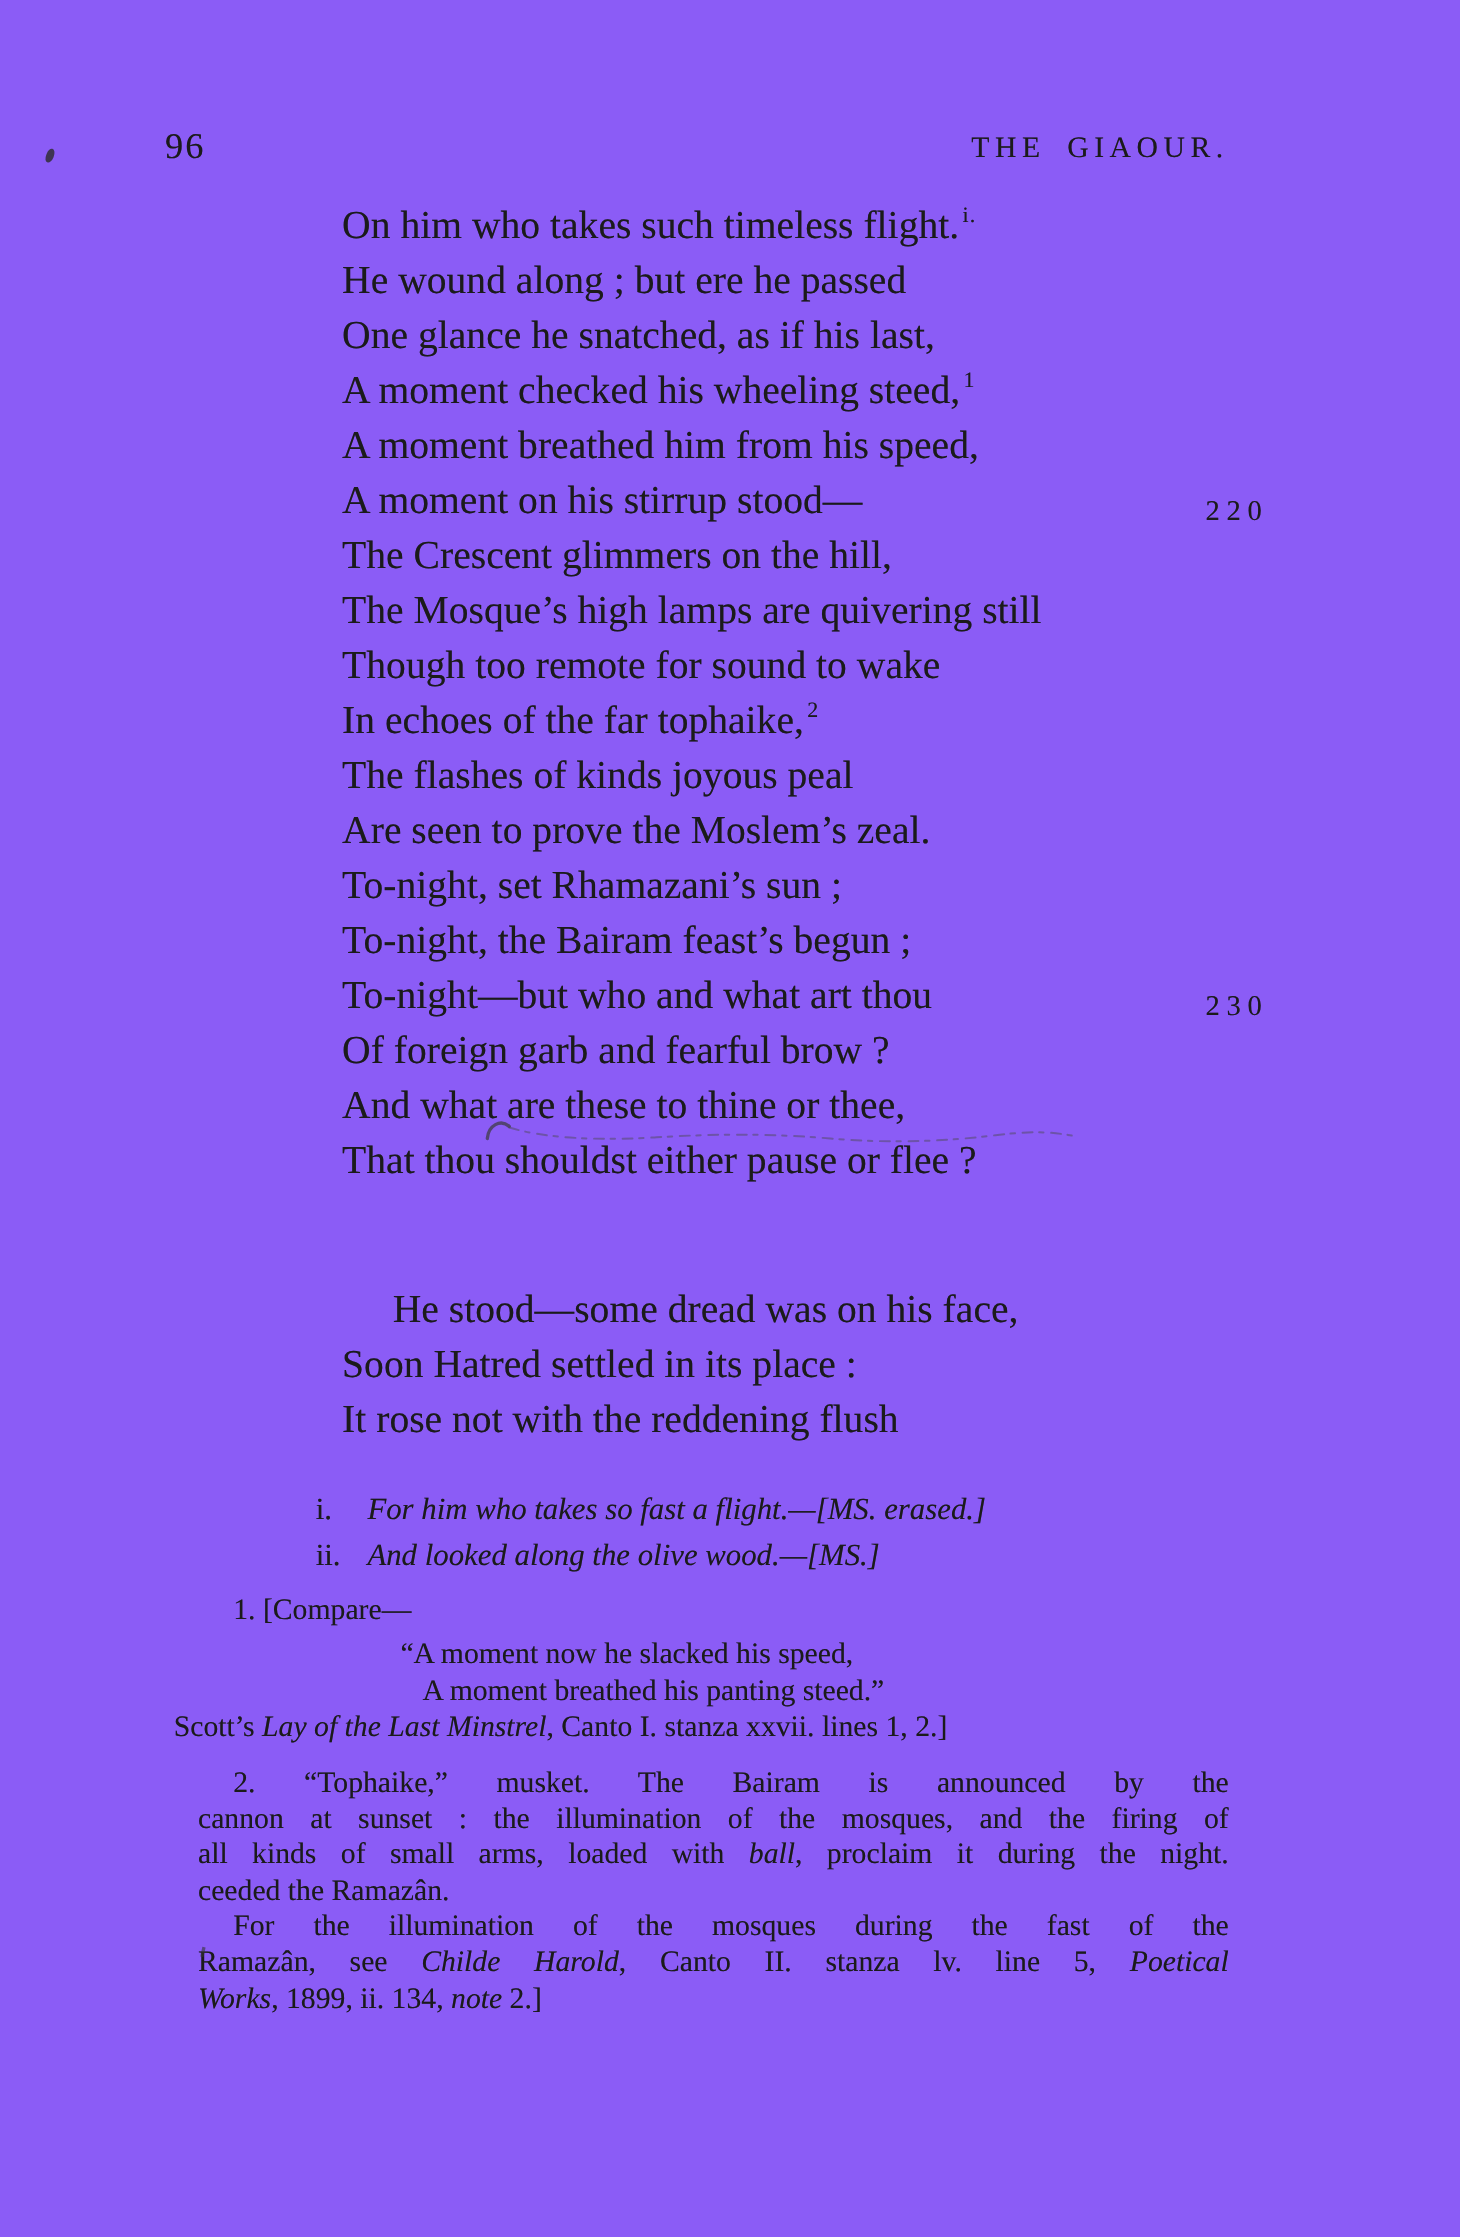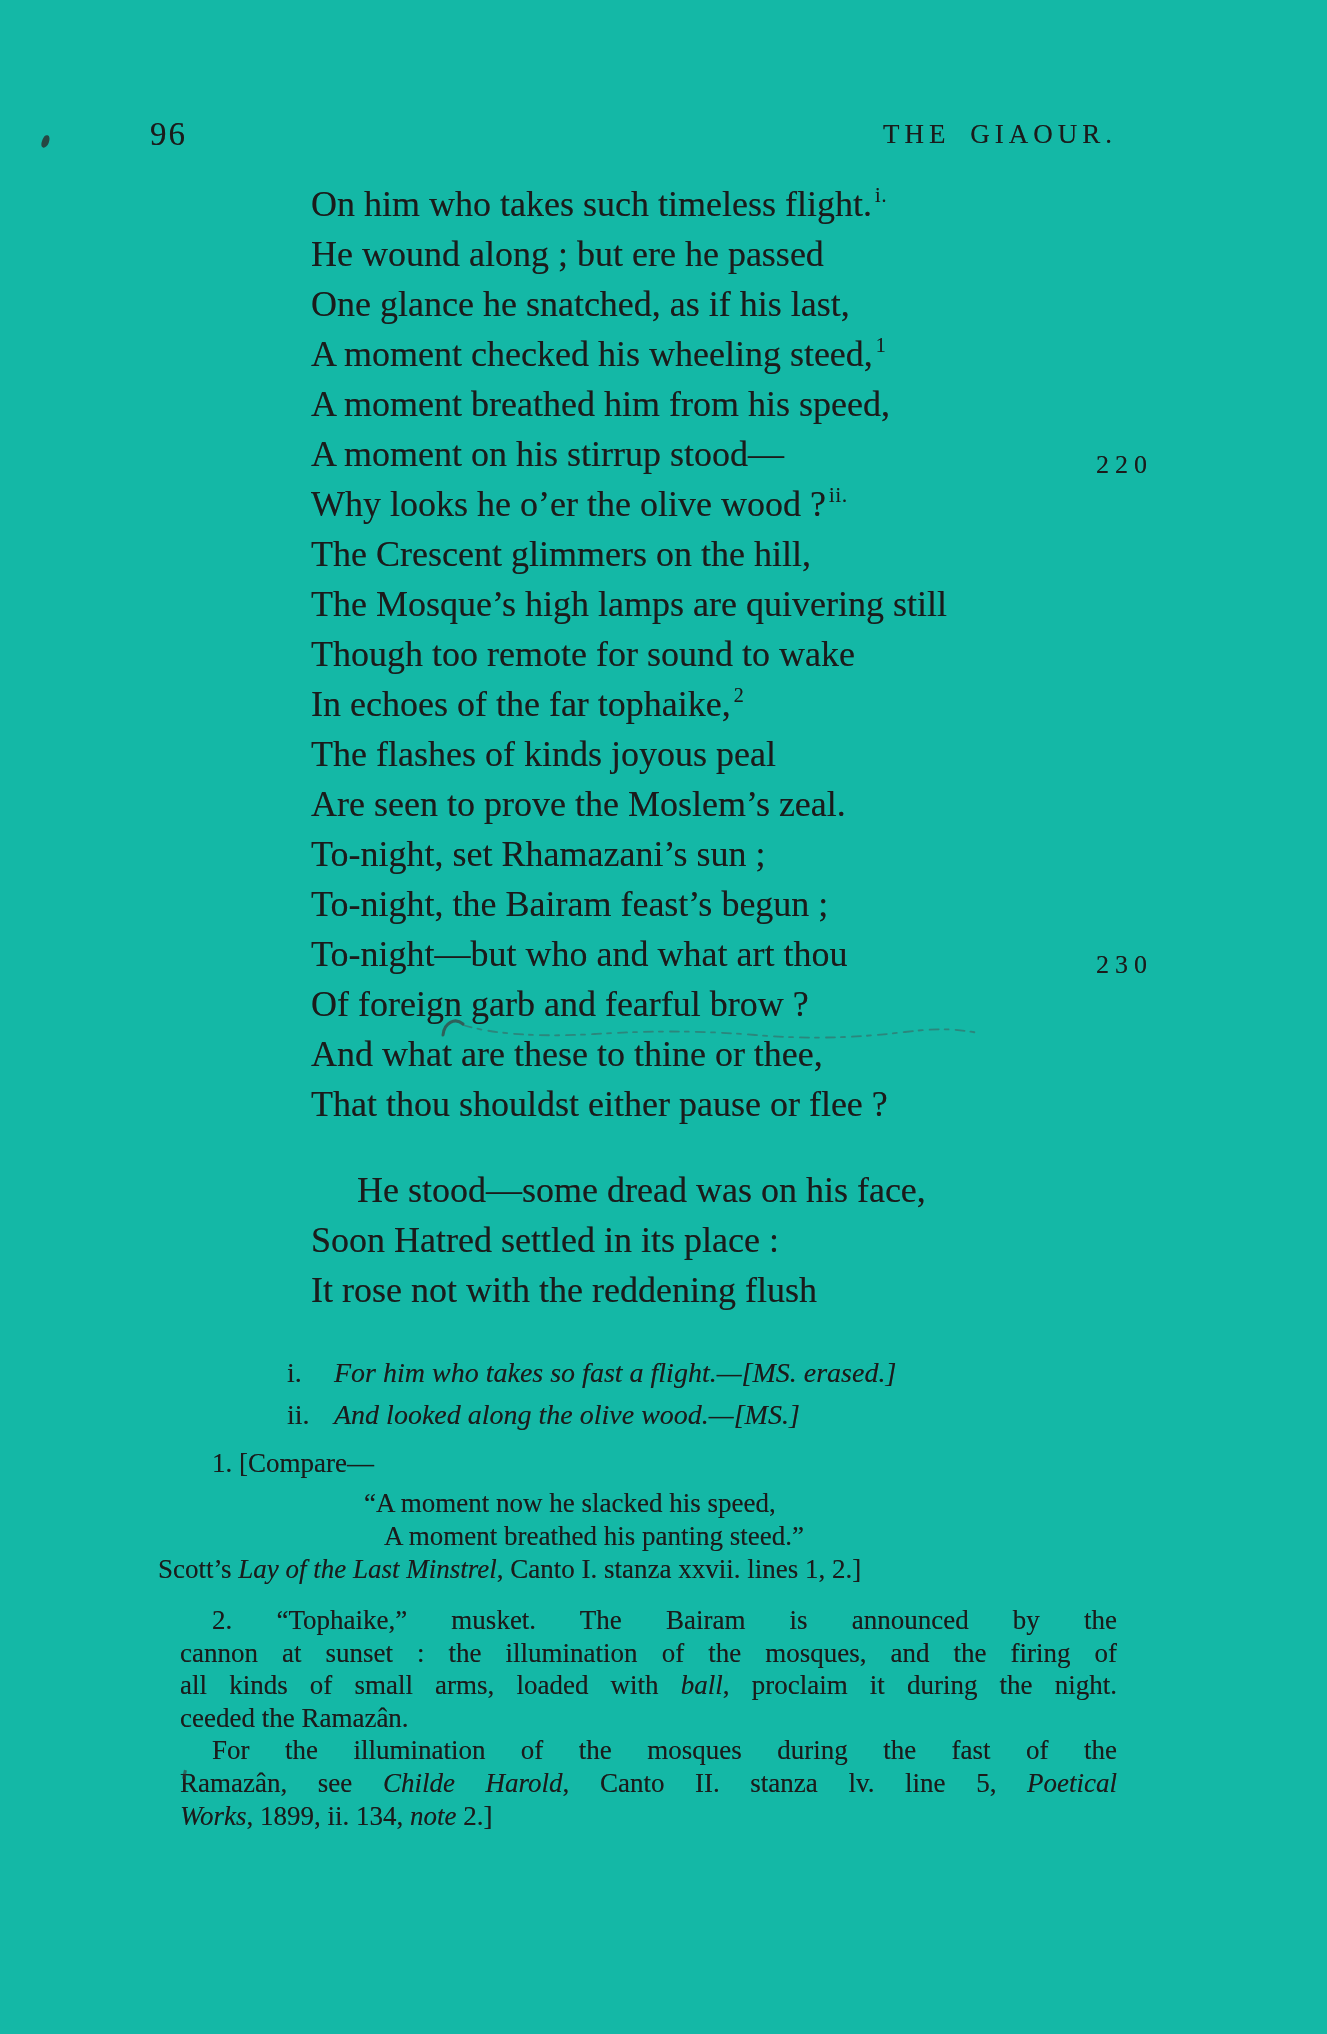--- a/index.html
+++ b/index.html
@@ -1,19 +1,19 @@
 <!DOCTYPE html>
 <html><head>
 <meta charset="utf-8">
 <style>
   html,body{margin:0;padding:0;background:#ffffff;}
   .page{
     position:relative;
     width:1327px;height:2034px;
-    background:#14b8a6;
+    background:#8b5cf6;
     color:#1b1b1b;
     font-family:"Liberation Serif", serif;
     overflow:hidden;
     text-shadow:0 0 0.5px rgba(20,20,20,0.45);
   }
   
   .page-number{
     position:absolute;left:150px;top:116px;
     font-size:33px;letter-spacing:2px;
   }
@@ -94,21 +94,20 @@
       <div class="pline"><span class="ptext">He wound along ; but ere he passed</span><span class="psup"></span><span class="lnum"></span></div>
 
       <div class="pline"><span class="ptext">One glance he snatched, as if his last,</span><span class="psup"></span><span class="lnum"></span></div>
 
       <div class="pline"><span class="ptext">A moment checked his wheeling steed,</span><span class="psup">1</span><span class="lnum"></span></div>
 
       <div class="pline"><span class="ptext">A moment breathed him from his speed,</span><span class="psup"></span><span class="lnum"></span></div>
 
       <div class="pline"><span class="ptext">A moment on his stirrup stood—</span><span class="psup"></span><span class="lnum">220</span></div>
 
-      <div class="pline"><span class="ptext">Why looks he o’er the olive wood ?</span><span class="psup">ii.</span><span class="lnum"></span></div>
 
       <div class="pline"><span class="ptext">The Crescent glimmers on the hill,</span><span class="psup"></span><span class="lnum"></span></div>
 
       <div class="pline"><span class="ptext">The Mosque’s high lamps are quivering still</span><span class="psup"></span><span class="lnum"></span></div>
 
       <div class="pline"><span class="ptext">Though too remote for sound to wake</span><span class="psup"></span><span class="lnum"></span></div>
 
       <div class="pline"><span class="ptext">In echoes of the far tophaike,</span><span class="psup">2</span><span class="lnum"></span></div>
 
       <div class="pline"><span class="ptext">The flashes of kinds joyous peal</span><span class="psup"></span><span class="lnum"></span></div>

